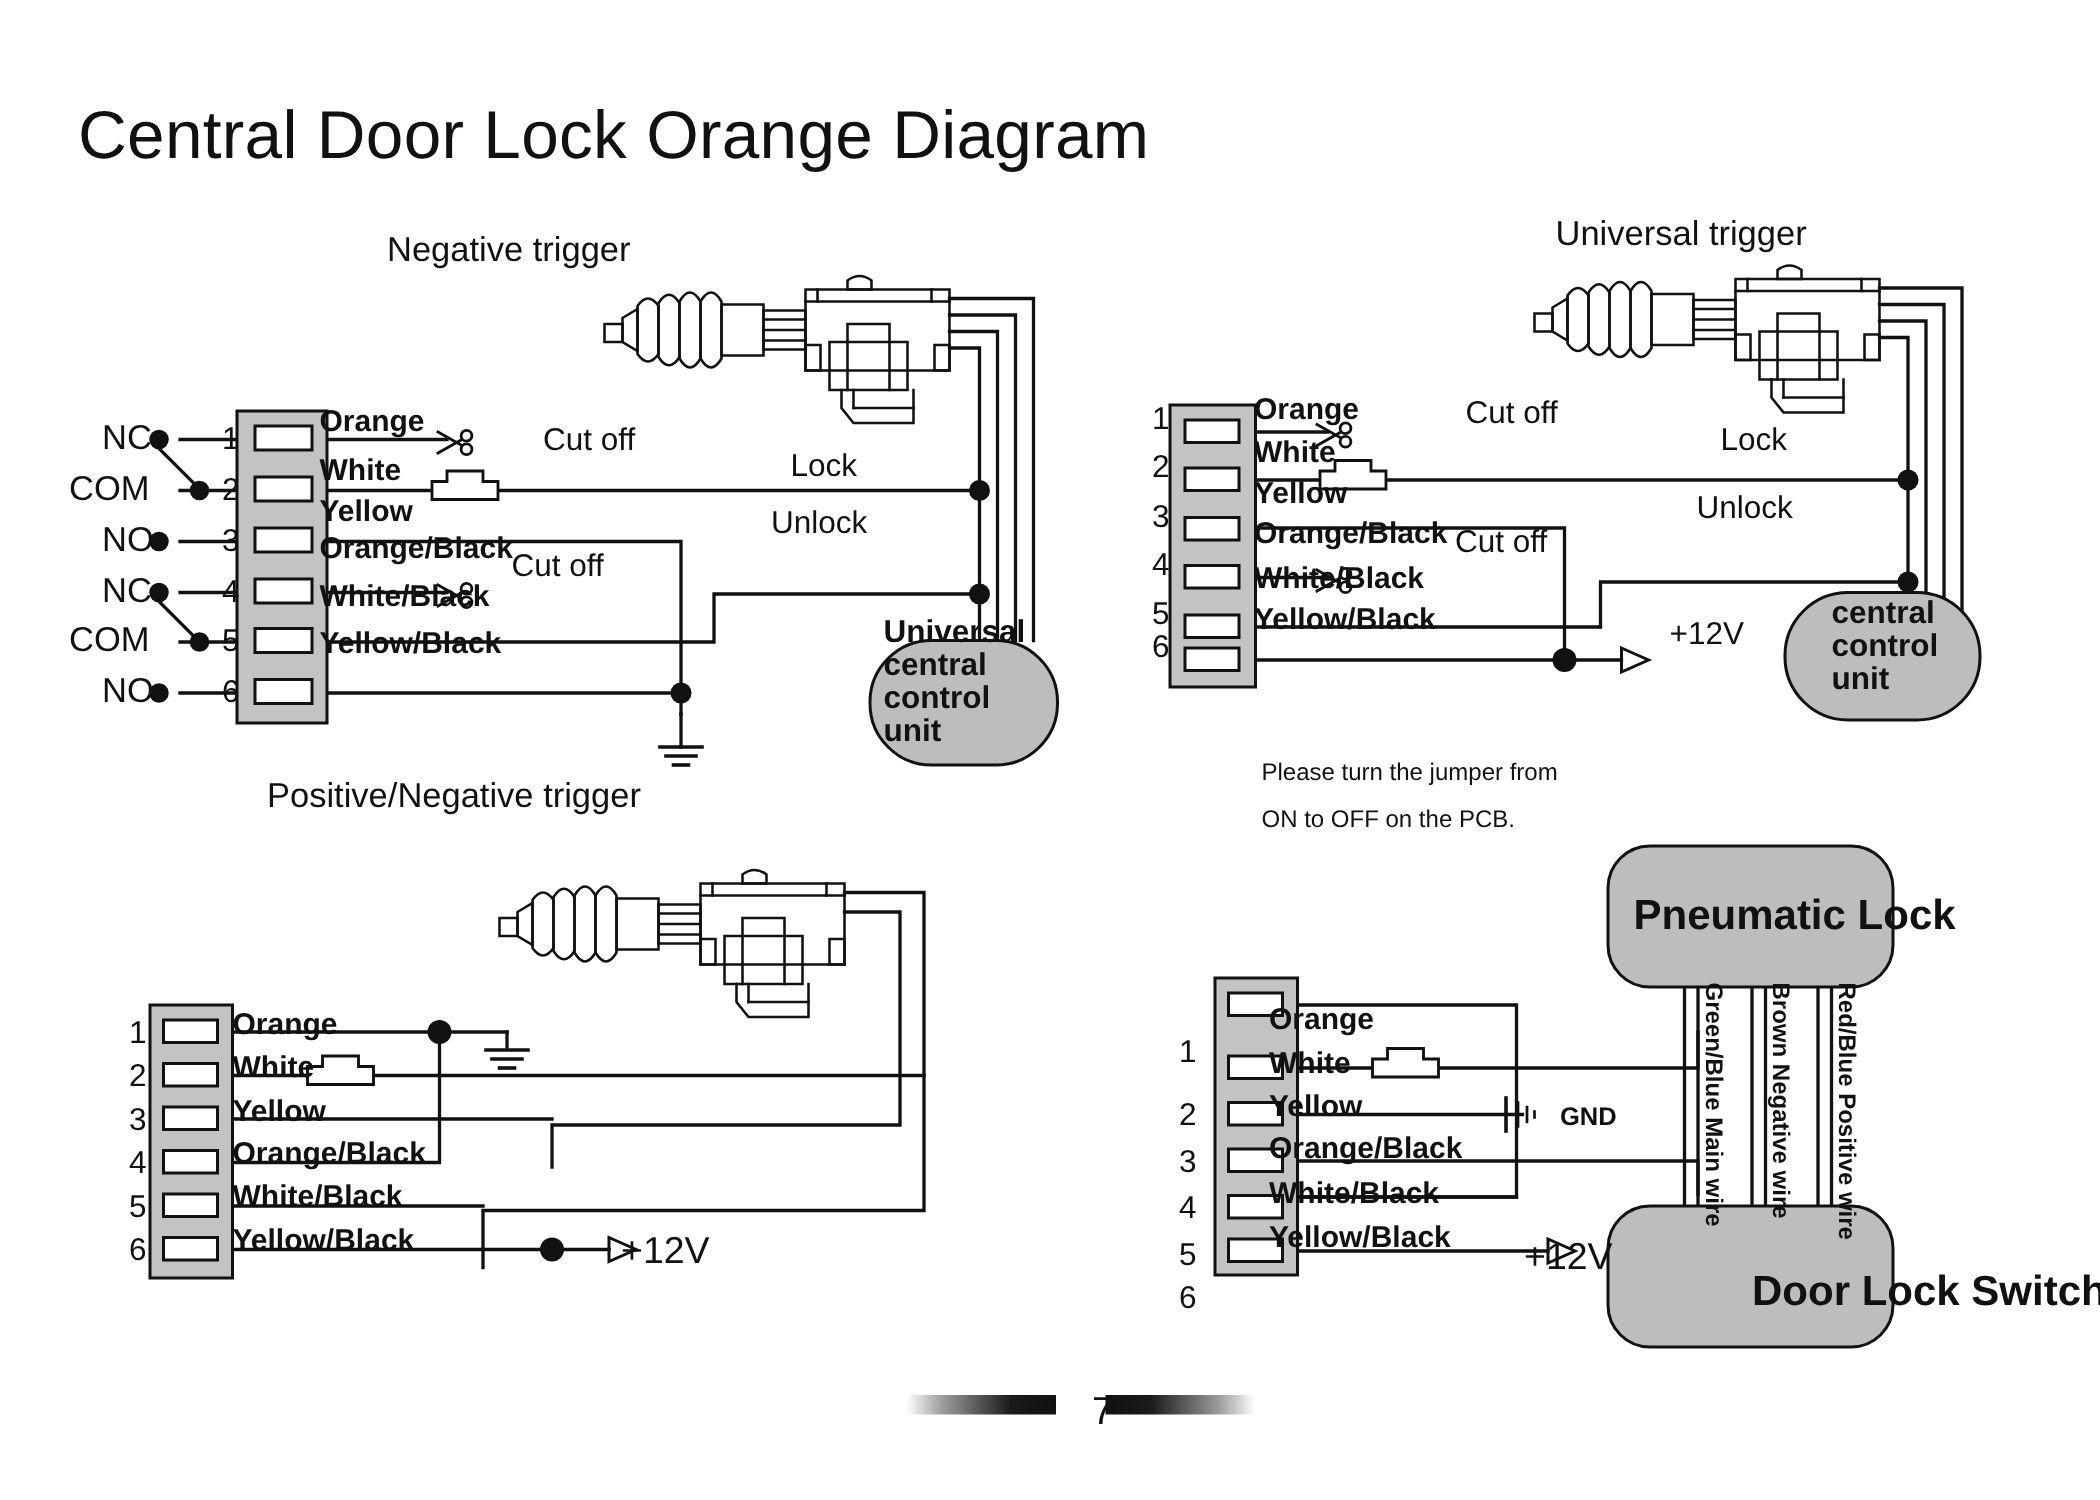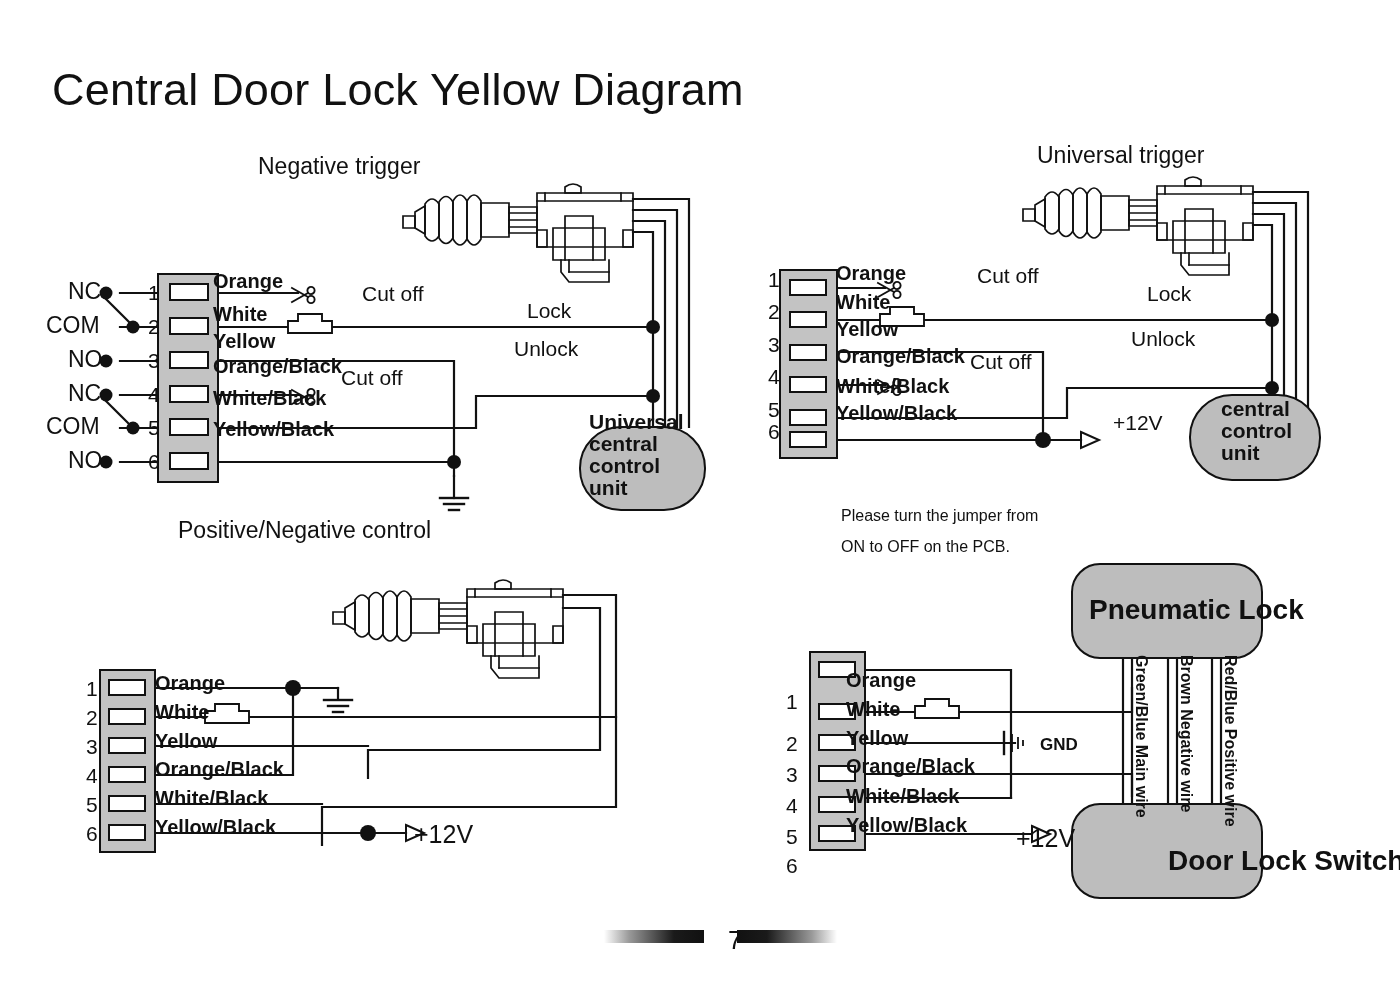--- a/index.html
+++ b/index.html
@@ -25,21 +25,21 @@
   .boxtext{font-size:28px;font-weight:700;white-space:nowrap;}
   .pagenum{font-size:26px;}
   .grad-l{background:linear-gradient(to right,#fff 0%,#9a9a9a 25%,#1a1a1a 70%,#111 100%);}
   .grad-r{background:linear-gradient(to right,#111 0%,#1a1a1a 30%,#9a9a9a 75%,#fff 100%);}
 </style>
 </head>
 <body>
 
 <div class="page">
 
-  <div class="abs title">Central Door Lock Yellow Diagram</div>
+  <div class="abs title">Central Door Lock Orange Diagram</div>
 
   <div class="abs sect-title" style="left:258px;top:153px;">Negative trigger</div>
 
   <svg width="720" height="360" style="left:40px;top:170px;">
     <g fill="none" stroke="#111" stroke-width="2.2" stroke-linecap="square">
 
       <g stroke-width="1.7">
 
         <path d="M363,46 l12,0 l0,12 l-12,0 z"></path>
         <path d="M375,42 l10,-6 l0,28 l-10,-6 z"></path>
@@ -264,21 +264,21 @@
   <div class="abs annot" style="left:977px;top:264px;">Cut off</div>
   <div class="abs annot" style="left:970px;top:350px;">Cut off</div>
   <div class="abs annot" style="left:1147px;top:282px;">Lock</div>
   <div class="abs annot" style="left:1131px;top:327px;">Unlock</div>
   <div class="abs annot" style="left:1113px;top:411px;">+12V</div>
 
   <div class="abs bubbletext" style="left:1221px;top:398px;">central
 control
 unit</div>
 
-  <div class="abs sect-title" style="left:178px;top:517px;">Positive/Negative  control</div>
+  <div class="abs sect-title" style="left:178px;top:517px;">Positive/Negative  trigger</div>
 
   <svg width="600" height="330" style="left:80px;top:580px;">
     <g fill="none" stroke="#111" stroke-width="2.2" stroke-linecap="square">
 
       <g stroke-width="1.7">
         <path d="M253,32 l12,0 l0,12 l-12,0 z"></path>
         <path d="M265,28 l10,-6 l0,28 l-10,-6 z"></path>
         <path d="M275,20 q7,-10 14,0 l0,32 q-7,10 -14,0 z"></path>
         <path d="M289,18 q7,-11 14,0 l0,36 q-7,11 -14,0 z"></path>
         <path d="M303,17 q7,-12 14,0 l0,38 q-7,12 -14,0 z"></path>

